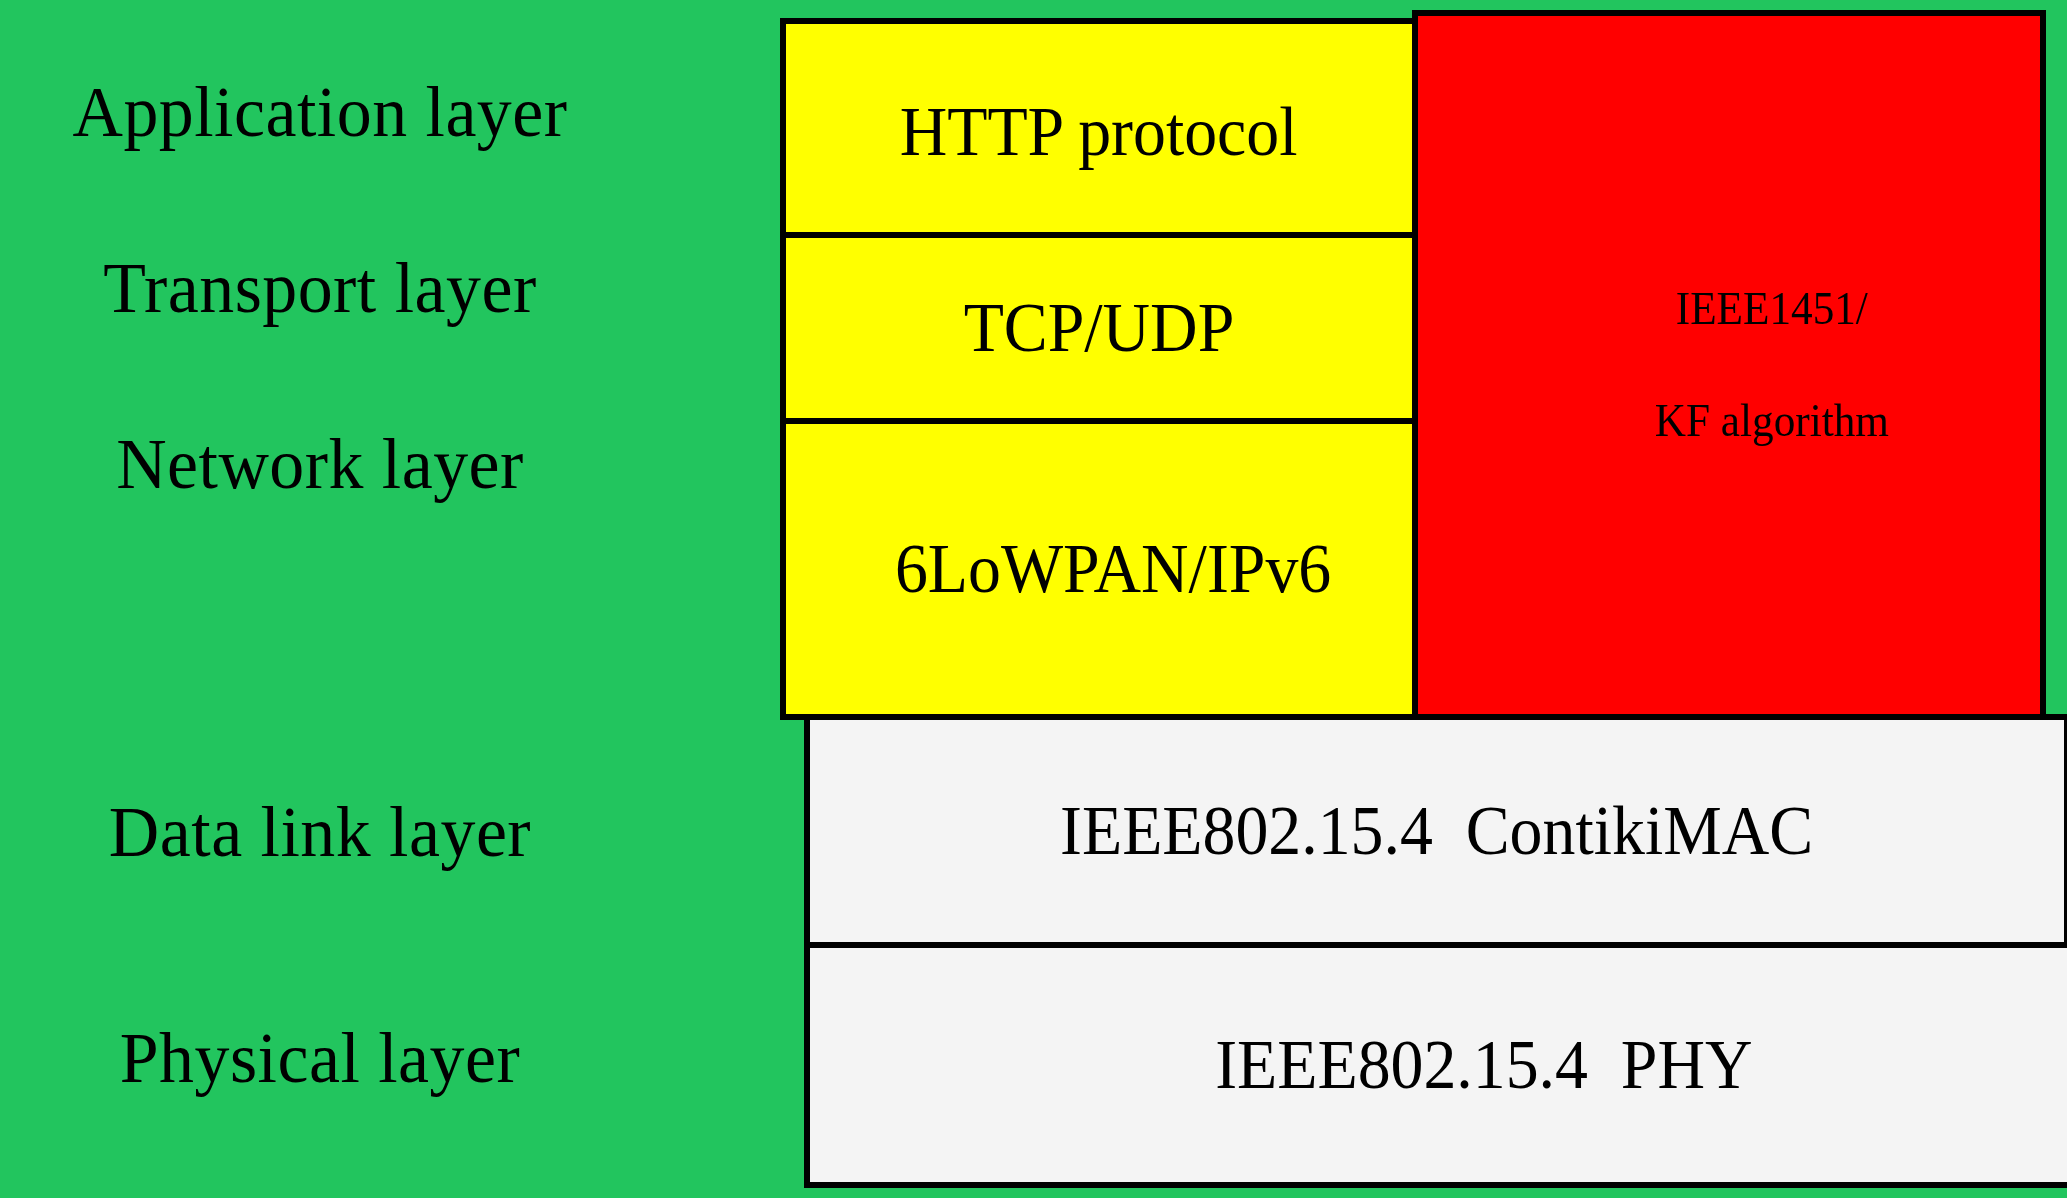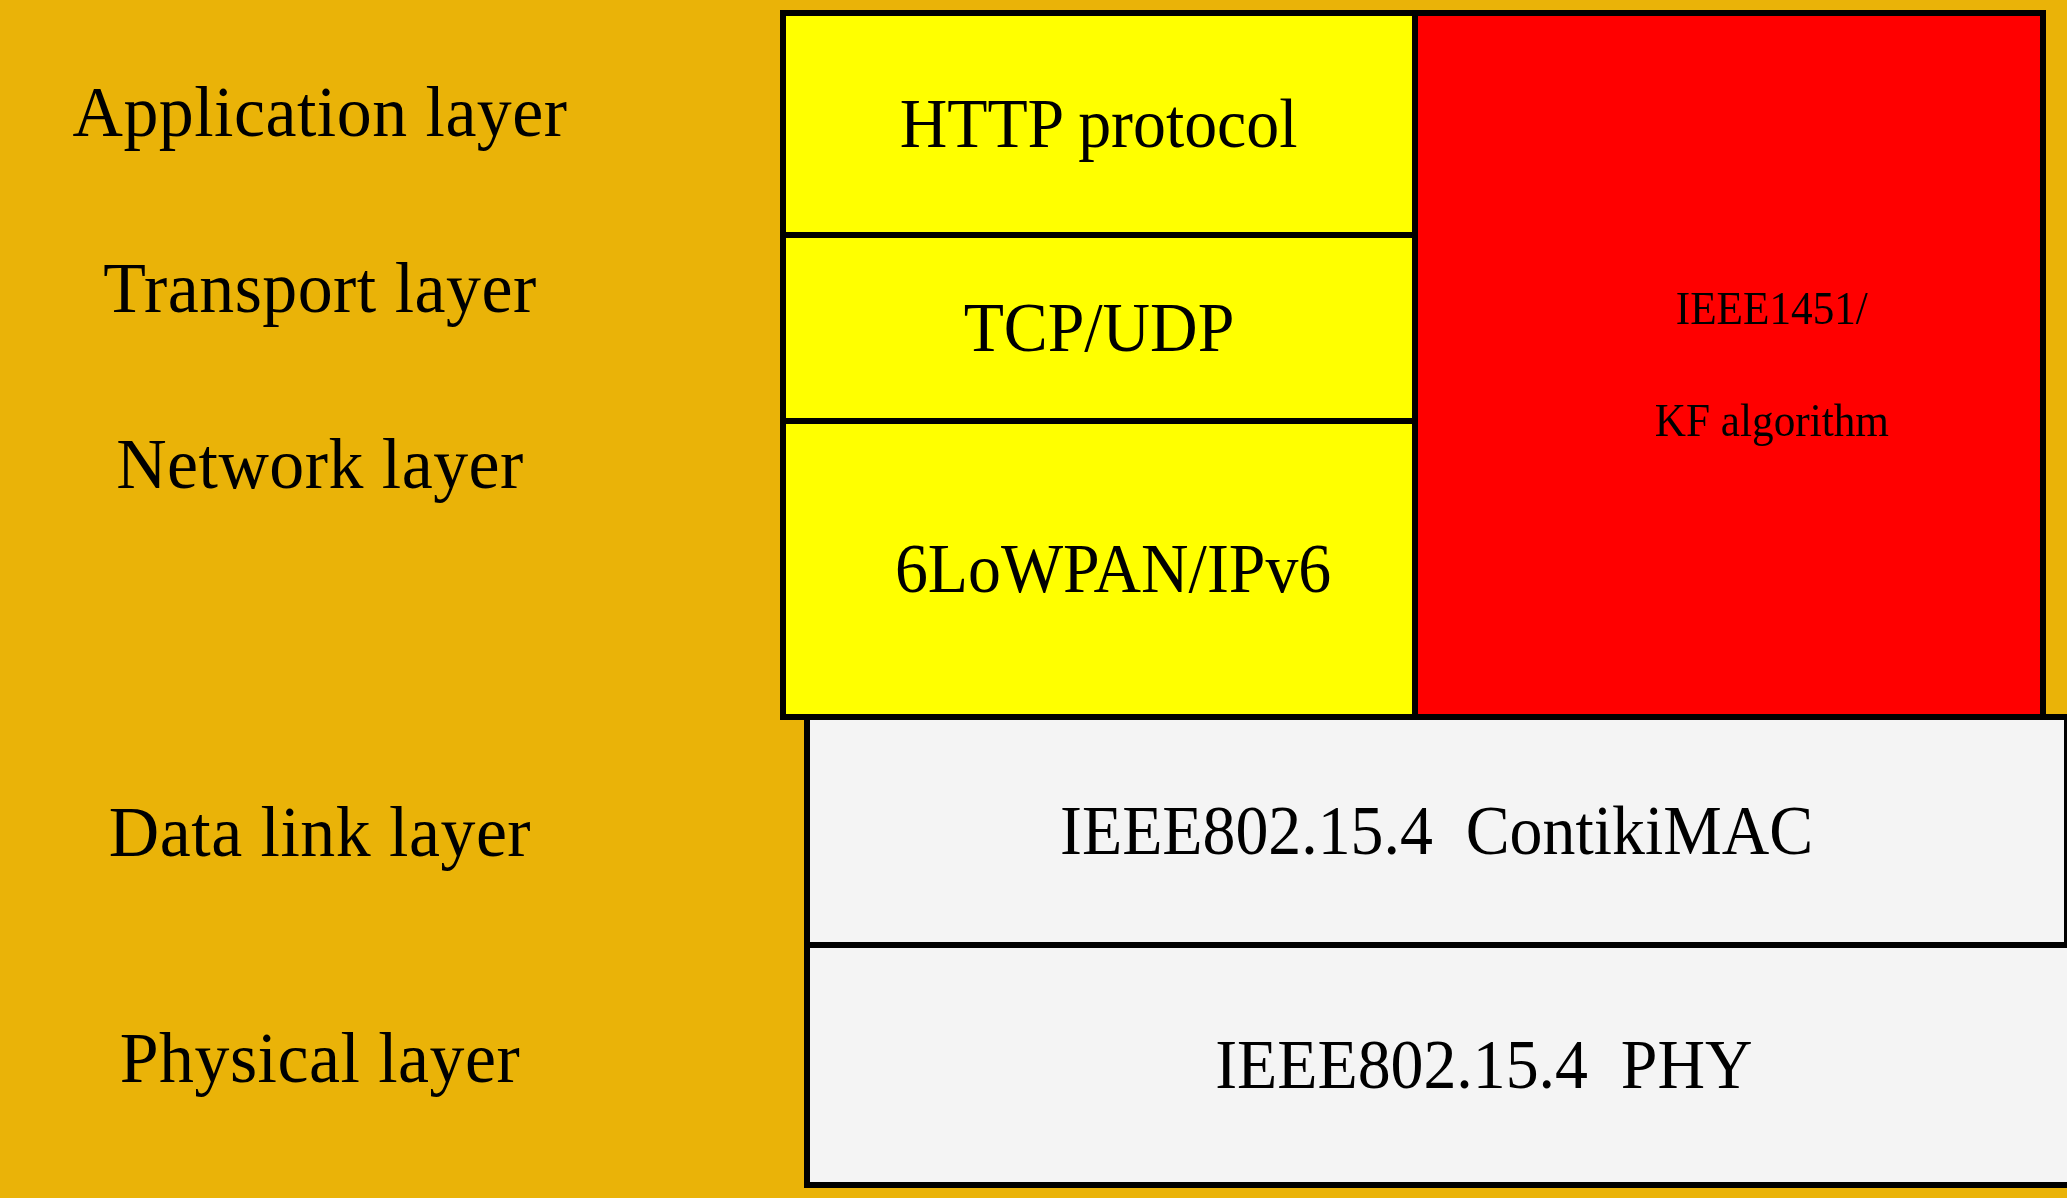--- a/index.html
+++ b/index.html
@@ -4,21 +4,21 @@
 <style>
   html, body {
     margin: 0;
     padding: 0;
     background: #ffffff;
   }
   #canvas {
     position: relative;
     width: 2067px;
     height: 1198px;
-    background: #eab308;
+    background: #22c55e;
     overflow: hidden;
     font-family: "Liberation Serif", "DejaVu Serif", serif;
   }
 
   
   .layer-label {
     position: absolute;
     left: 10px;
     width: 620px;
     text-align: center;
@@ -52,21 +52,21 @@
     font-size: 70px;
     line-height: 1.08;
     white-space: pre;
   }
 
   .cell.yellow { background: #ffff00; }
   .cell.red    { background: #ff0000; }
   .cell.gray   { background: #f4f4f4; margin-left: 24px; }
 
   
-  #cell-http      { left: 0px;   top: 0px;   width: 638px;  height: 228px; }
+  #cell-http      { left: 0px;   top: 8px;   width: 638px;  height: 228px; }
   #cell-transport { left: 0px;   top: 222px; width: 638px;  height: 192px; justify-content: center; }
   #cell-network   { left: 0px;   top: 408px; width: 638px;  height: 302px; padding-left: 29px; }
 
   
   #cell-ieee1451  { left: 632px; top: 0px;   width: 634px;  height: 710px;
                     font-size: 46px; }
 
   
   #cell-datalink  { left: 0px;   top: 704px; width: 1266px; height: 234px; }
   #cell-physical  { left: 0px;   top: 932px; width: 1360px; height: 246px; }

